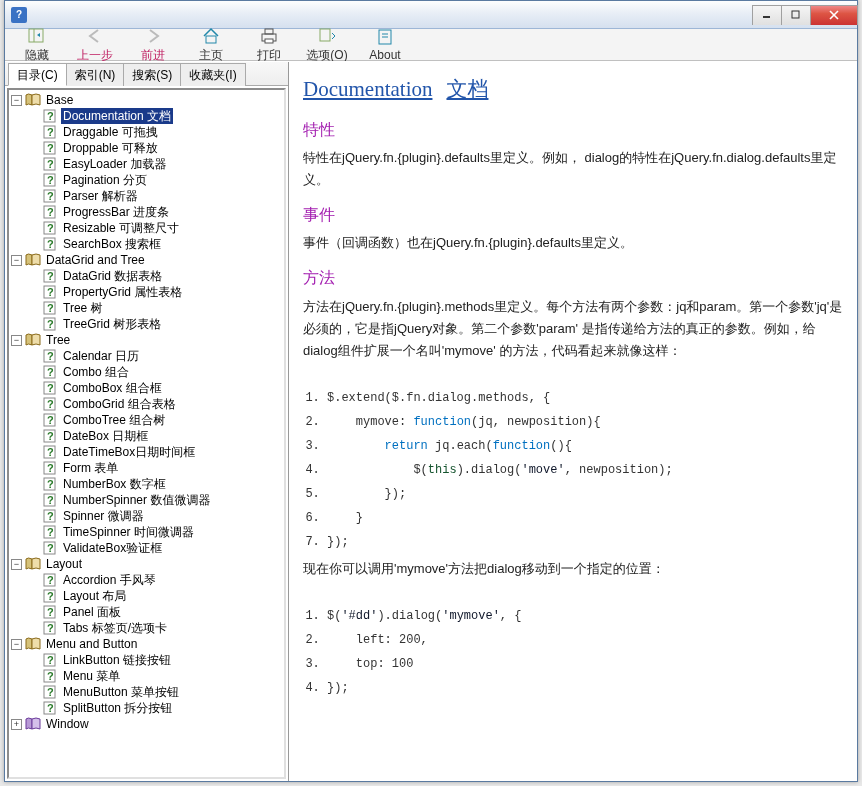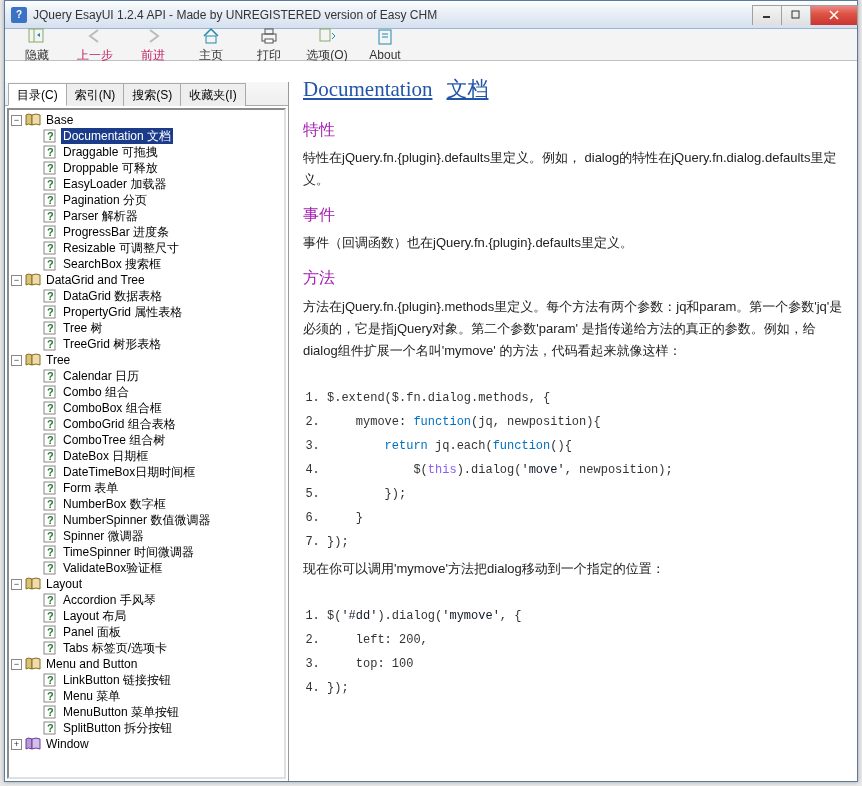--- a/index.html
+++ b/index.html
@@ -83,21 +83,20 @@
     display: flex;
     overflow: hidden;
     border-top: 1px solid #fff;
   }
   .nav {
     width: 284px;
     background: #fff;
     border-right: 1px solid #999;
     display: flex;
     flex-direction: column;
-    margin-top: 20px;
   }
   .nav-tabs {
     height: 24px;
     display: flex;
     border-bottom: 1px solid #aaa;
     padding-left: 3px;
     background: linear-gradient(#f8f8f8,#eee);
   }
   .nav-tab {
     padding: 3px 8px 0 8px;
@@ -183,30 +182,29 @@
     padding-left: 24px;
     font-family: Consolas, "Courier New", monospace;
     font-size: 12px;
     line-height: 2.0;
     color: #333;
     margin-top: 24px;
   }
   .content ol li::marker { color: #333; }
   .kw { color: #0070c0; }
   .str { color: #0f172a; }
-  .this { color: #8b5cf6; }
+  .this { color: #14532d; }
 </style>
 </head>
 <body>
 
 <div class="window">
   <div class="titlebar">
     <div class="titlebar-left">
       <span class="title-icon">?</span>
-      <span class="title-text">JQuery EsayUI 1.2.4 API - Made by UNREGISTERED version of Easy CHM</span>
     </div>
     <div class="win-btns">
       <div class="win-btn">
         <svg width="10" height="10">
             <line x1="1" y1="7" x2="8" y2="7" stroke="#333" stroke-width="2"></line>
           </svg>
       </div>
       <div class="win-btn">
         <svg width="10" height="10">
             <rect x="1" y="1" width="7" height="7" fill="none" stroke="#333"></rect>

